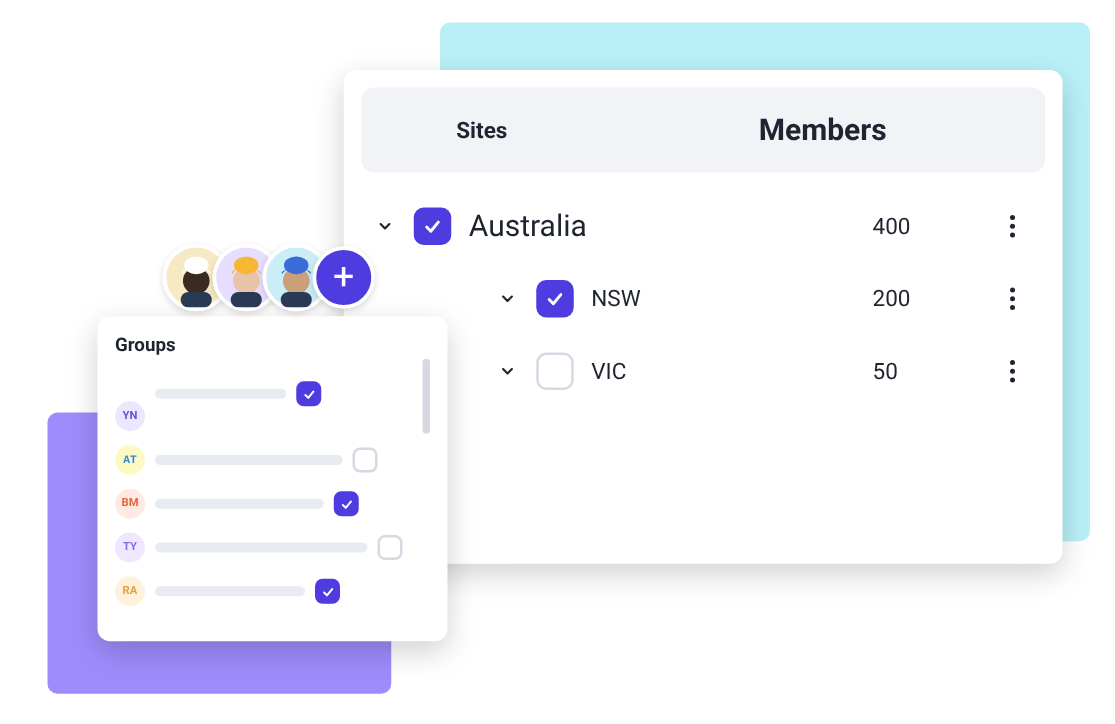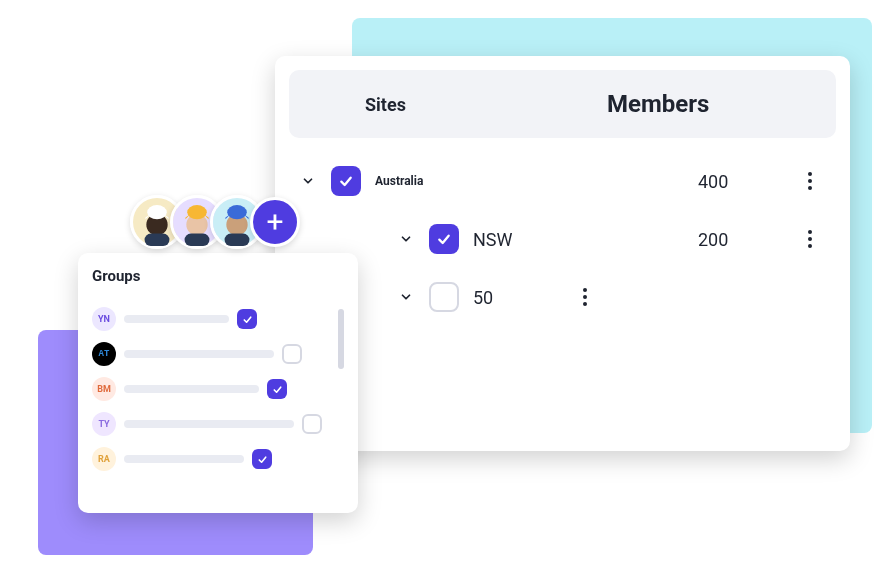--- a/index.html
+++ b/index.html
@@ -89,21 +89,21 @@
     flex-shrink: 0;
   }
   .cb.checked { background: #4f3ce0; }
   .cb.unchecked { background: #fff; border: 2px solid #d6d8e2; }
   .cb svg { width: 16px; height: 16px; stroke: #fff; }
   .site-name {
     flex: 1;
     font-size: 18px;
     color: #1f2430;
   }
-  .site-row:first-of-type .site-name { font-weight: 700; font-size: 12px; }
+  .site-row:first-of-type .site-name { font-weight: 400; font-size: 24px; }
   .member-count {
     width: 100px;
     font-size: 18px;
     color: #1f2430;
     font-weight: 400;
     text-align: left;
   }
   .kebab {
     width: 24px;
     display: flex;
@@ -126,21 +126,21 @@
     height: 260px;
     background: #fff;
     border-radius: 10px;
     box-shadow: 0 8px 24px rgba(0,0,0,0.18);
     padding: 14px;
   }
   .groups-title {
     font-size: 15px;
     font-weight: 700;
     color: #1f2430;
-    margin-bottom: 22px;
+    margin-bottom: 0;
   }
   .groups-list {
     position: relative;
     padding-right: 18px;
   }
   .groups-scroll {
     position: absolute;
     top: 2px;
     right: 0;
     width: 6px;
@@ -267,45 +267,46 @@
           <span></span>
         </div>
       </div>
       <div class="site-row child">
         <div class="chev">
           <svg viewBox="0 0 24 24" fill="none" stroke="currentColor" stroke-width="3" stroke-linecap="round" stroke-linejoin="round">
             <polyline points="6 9 12 15 18 9"></polyline>
           </svg>
         </div>
         <div class="cb unchecked"></div>
+        <div class="site-name">VIC</div>
         <div class="member-count">50</div>
         <div class="kebab">
           <span></span>
           <span></span>
           <span></span>
         </div>
       </div>
     </div>
 </div>
 
 <div class="groups-card">
   <div class="groups-title">Groups</div>
   <div class="groups-list">
     <div id="groups-rows">
         <div class="grp-row">
-          <div class="grp-avatar" style="background:#ece7ff;color:#6b4de0;">YN</div>
+          <div class="grp-avatar" style="background:#ece7ff;color:#6b4de0;margin-top:36px;">YN</div>
           <div class="grp-bar" style="max-width:105px"></div>
           <div class="grp-cb checked">
             <svg viewBox="0 0 24 24" fill="none" stroke-width="3.5" stroke-linecap="round" stroke-linejoin="round">
               <polyline points="5 13 10 18 19 7"></polyline>
             </svg>
           </div>
         </div>
         <div class="grp-row">
-          <div class="grp-avatar" style="background:#000000;color:#2f88d8;font-family:Liberation Mono, monospace;">AT</div>
+          <div class="grp-avatar" style="background:#fef9c3;color:#2f88d8;font-family:Liberation Mono, monospace;">AT</div>
           <div class="grp-bar" style="max-width:150px"></div>
           <div class="grp-cb unchecked"></div>
         </div>
         <div class="grp-row">
           <div class="grp-avatar" style="background:#ffe9e2;color:#e06a3c;text-align:right;">BM</div>
           <div class="grp-bar" style="max-width:135px"></div>
           <div class="grp-cb checked">
             <svg viewBox="0 0 24 24" fill="none" stroke-width="3.5" stroke-linecap="round" stroke-linejoin="round">
               <polyline points="5 13 10 18 19 7"></polyline>
             </svg>

